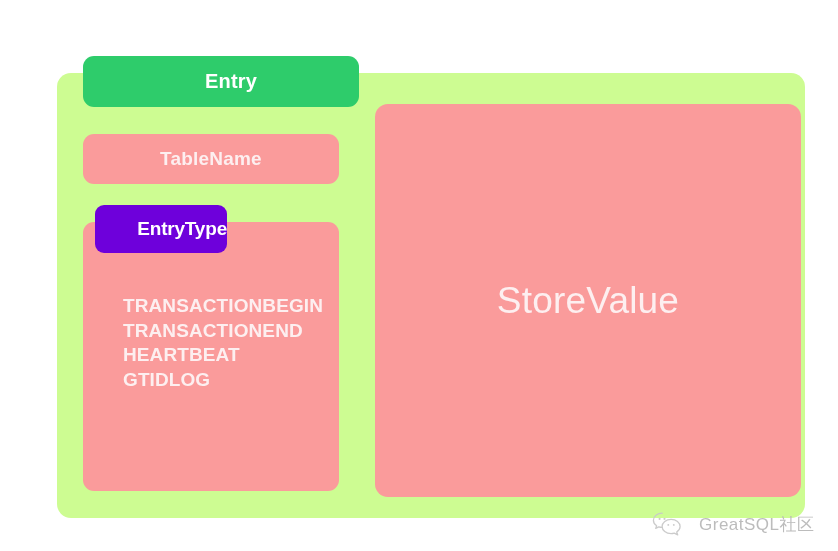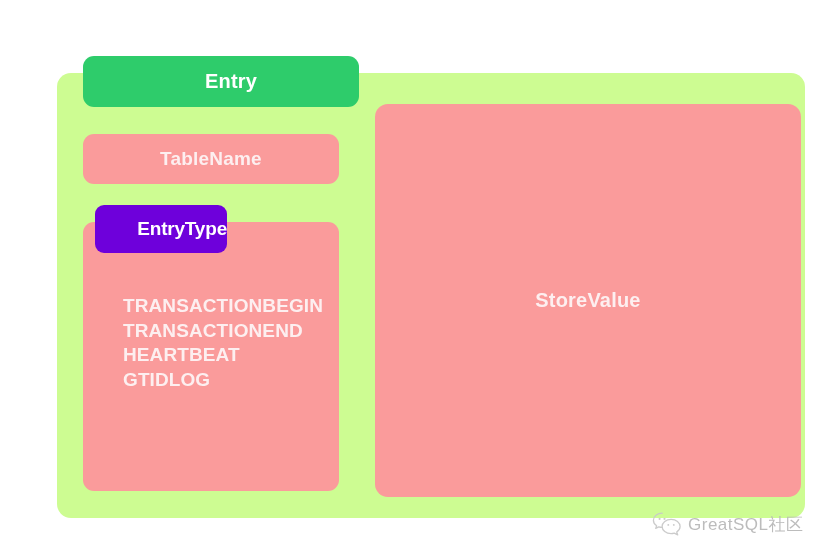--- a/index.html
+++ b/index.html
@@ -131,33 +131,33 @@
     width: 426px;
     height: 393px;
     background: #fa9b9b;
     border-radius: 13px;
     display: flex;
     align-items: center;
     justify-content: center;
   }
   .storevalue-box .label {
     color: #fdeff0;
-    font-size: 20px;
-    font-weight: bold;
+    font-size: 37px;
+    font-weight: normal;
     letter-spacing: 0.2px;
   }
 
   
   .watermark {
     position: absolute;
     left: 652px;
     top: 511px;
     display: flex;
     align-items: center;
-    gap: 6px;
+    gap: 17px;
     opacity: 0.95;
   }
   .watermark .wechat-icon {
     width: 30px;
     height: 26px;
     display: block;
   }
   .watermark .wm-text {
     color: #b9b9b9;
     font-size: 17px;

